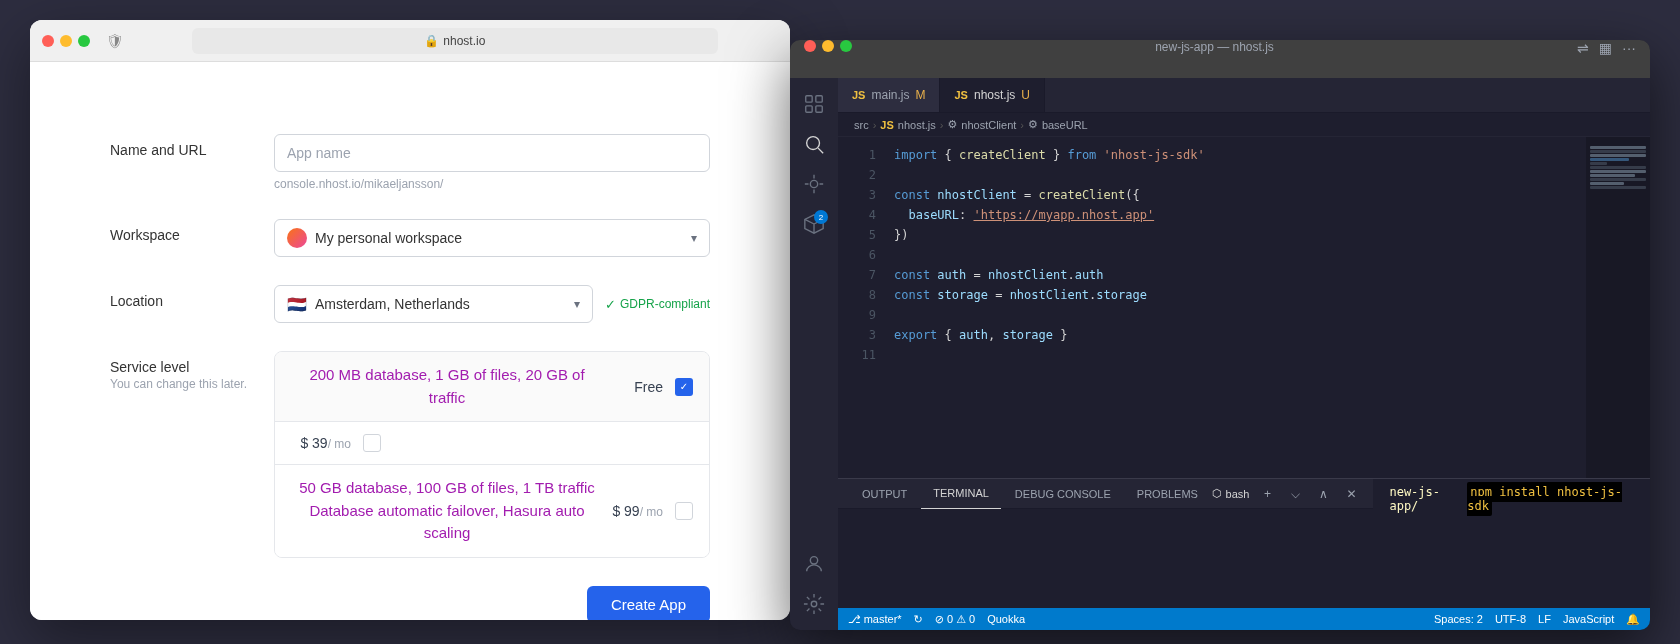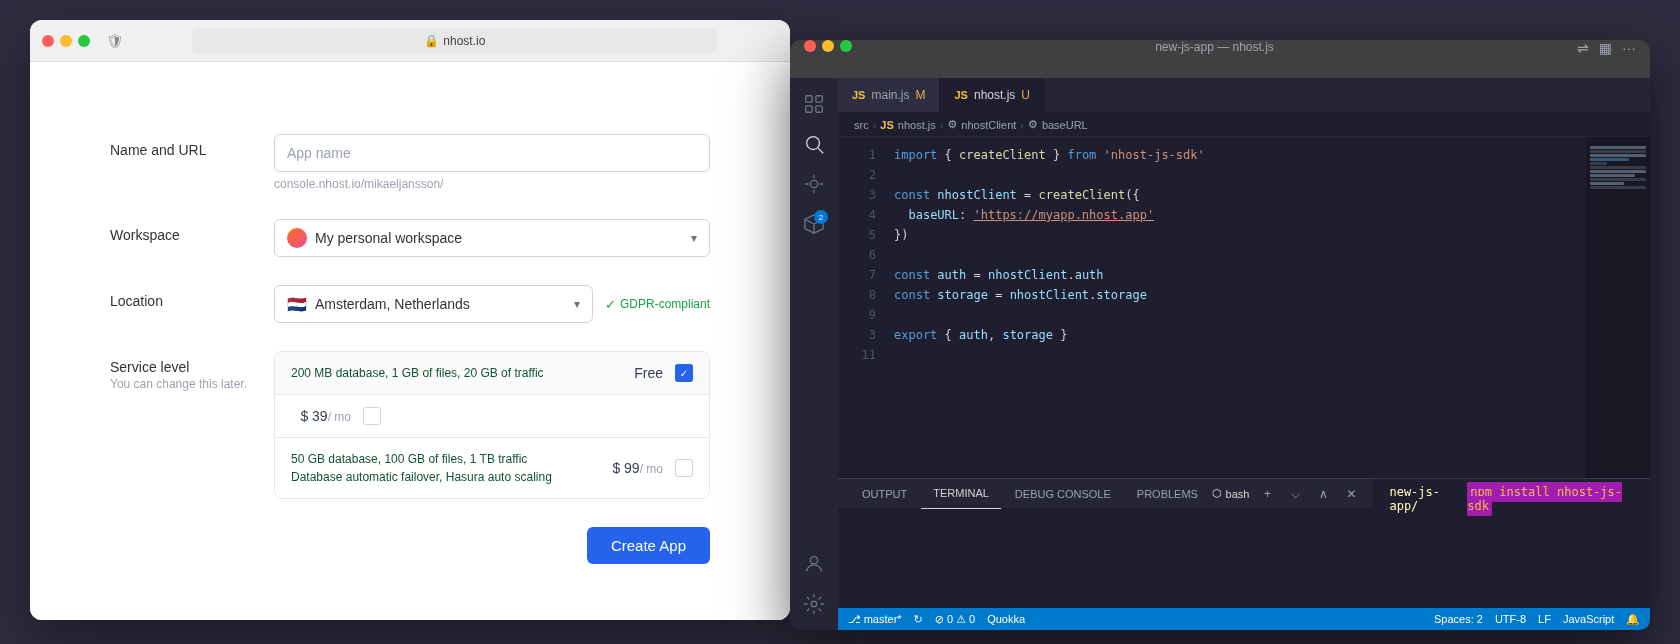--- a/index.html
+++ b/index.html
@@ -225,23 +225,24 @@
       background: #fff;
       border-bottom: 1px solid #e5e7eb;
     }
 
     .service-option:last-child {
       border-bottom: none;
     }
 
     .service-option-desc {
       flex: 1;
-      font-size: 12px;
-      color: #14532d;
+      font-size: 15px;
+      color: #a21caf;
       line-height: 1.5;
+      text-align: center;
     }
 
     .service-price {
       font-size: 14px;
       color: #374151;
       font-weight: 500;
       margin-right: 12px;
       min-width: 60px;
       text-align: right;
     }
@@ -584,21 +585,21 @@
       font-size: 12px;
       font-family: 'Menlo', 'Consolas', monospace;
       color: #d4d4d4;
       display: flex;
       align-items: flex-start;
     }
 
     .terminal-prompt { color: #fef9c3; margin-right: 4px; }
     .terminal-cmd { color: #d4d4d4; }
     .terminal-highlight {
-      background: #a21caf;
+      background: #000000;
       color: #f0c040;
       border-radius: 2px;
       padding: 3px 3px;
     }
 
     
     .status-bar {
       height: 22px;
       background: #007acc;
       display: flex;

